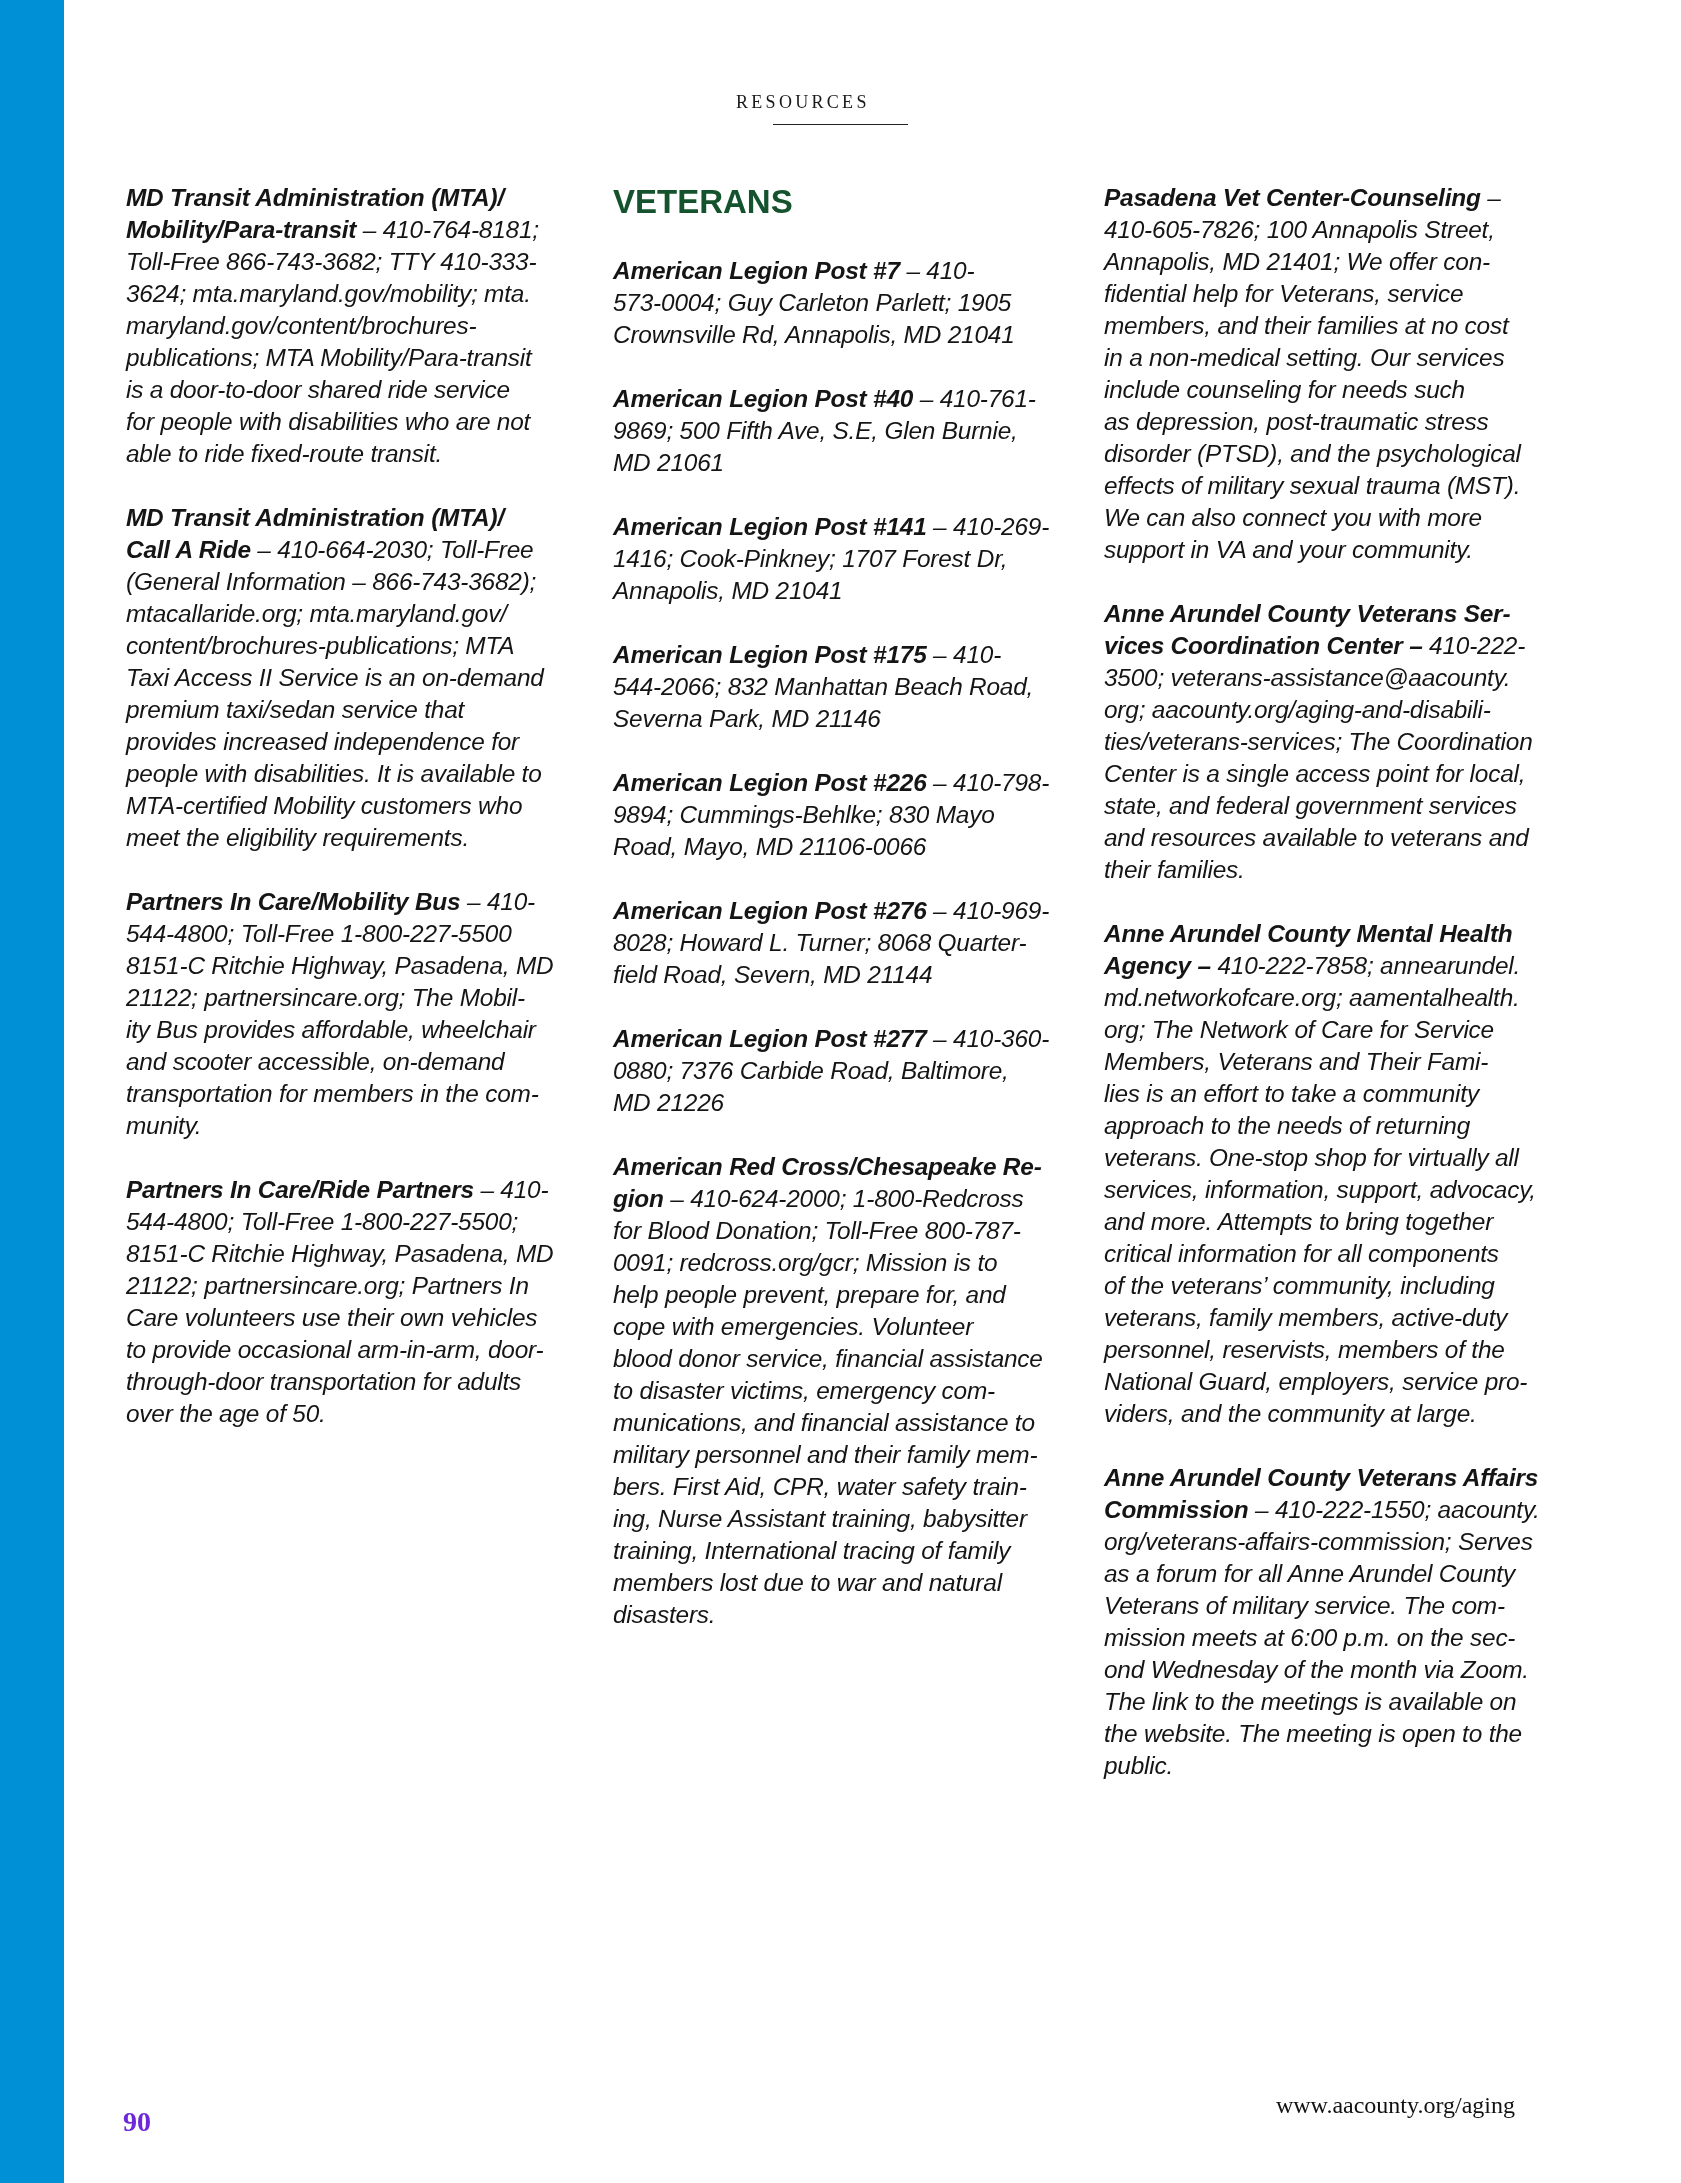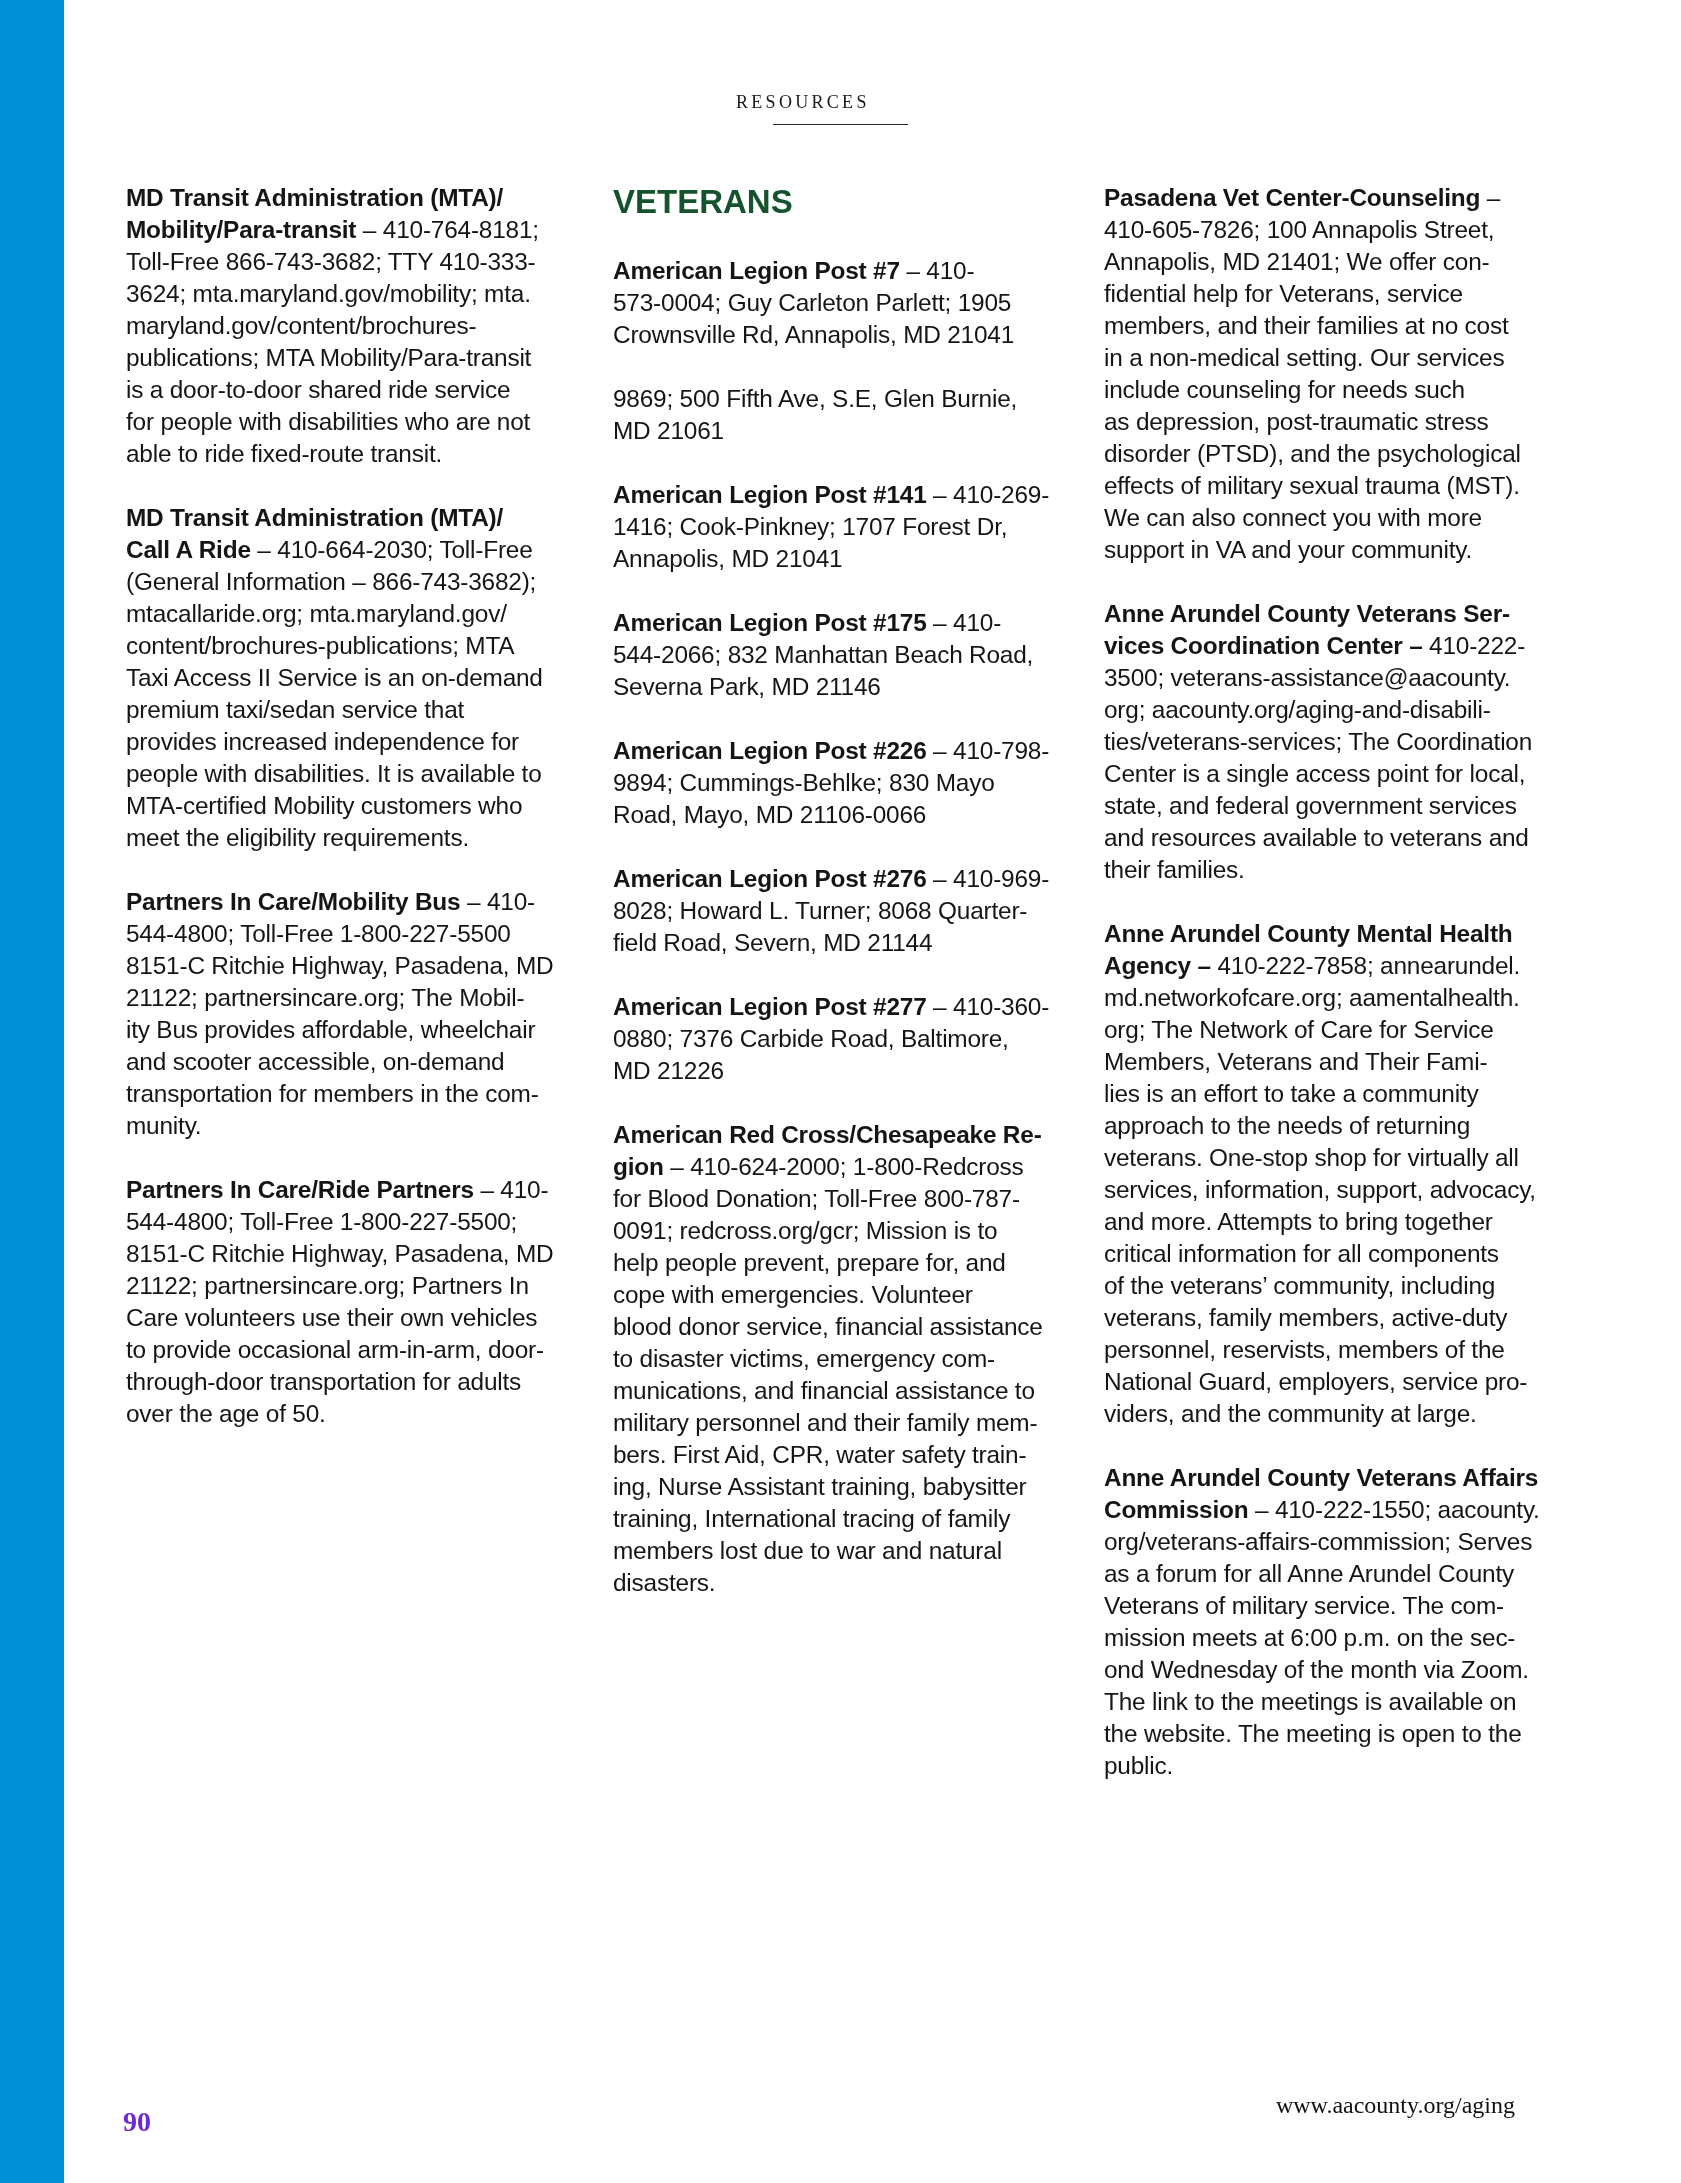--- a/index.html
+++ b/index.html
@@ -18,21 +18,21 @@
     font-size: 18px; letter-spacing: 3.3px; color: #1a1a1a;
   }
   .running-rule {
     position: absolute; left: 773px; top: 124px; width: 135px; height: 1.3px;
     background: #222;
   }
   .col { position: absolute; top: 182px; }
   .col-left { left: 126px; width: 455px; }
   .col-mid { left: 613px; width: 462px; }
   .col-right { left: 1104px; width: 469px; }
-  .entry { margin: 0 0 32px 0; }
+  .entry { margin: 0 0 32px 0; font-style: italic; }
   .line {
     display: block; white-space: nowrap;
     font-size: 24.4px; line-height: 32px; color: #151515;
     letter-spacing: -0.2px;
   }
   .title { font-weight: bold; }
   .section-heading {
     font-weight: bold; color: #14532d; font-size: 33px; line-height: 40px;
     letter-spacing: 0px; margin: 0 0 33px 0; height: 40px;
   }
@@ -103,20 +103,21 @@
   </div>
 
 <div class="col col-mid">
   <div class="section-heading">VETERANS</div>
 <div class="entry">
       <span class="line"><span class="title">American Legion Post #7</span><span> – 410-</span></span>
       <span class="line"><span>573-0004; Guy Carleton Parlett; 1905</span></span>
       <span class="line"><span>Crownsville Rd, Annapolis, MD 21041</span></span>
     </div>
     <div class="entry">
+      <span class="line"><span class="title">American Legion Post #40</span><span> – 410-761-</span></span>
       <span class="line"><span>9869; 500 Fifth Ave, S.E, Glen Burnie,</span></span>
       <span class="line"><span>MD 21061</span></span>
     </div>
     <div class="entry">
       <span class="line"><span class="title">American Legion Post #141</span><span> – 410-269-</span></span>
       <span class="line"><span>1416; Cook-Pinkney; 1707 Forest Dr,</span></span>
       <span class="line"><span>Annapolis, MD 21041</span></span>
     </div>
     <div class="entry">
       <span class="line"><span class="title">American Legion Post #175</span><span> – 410-</span></span>

